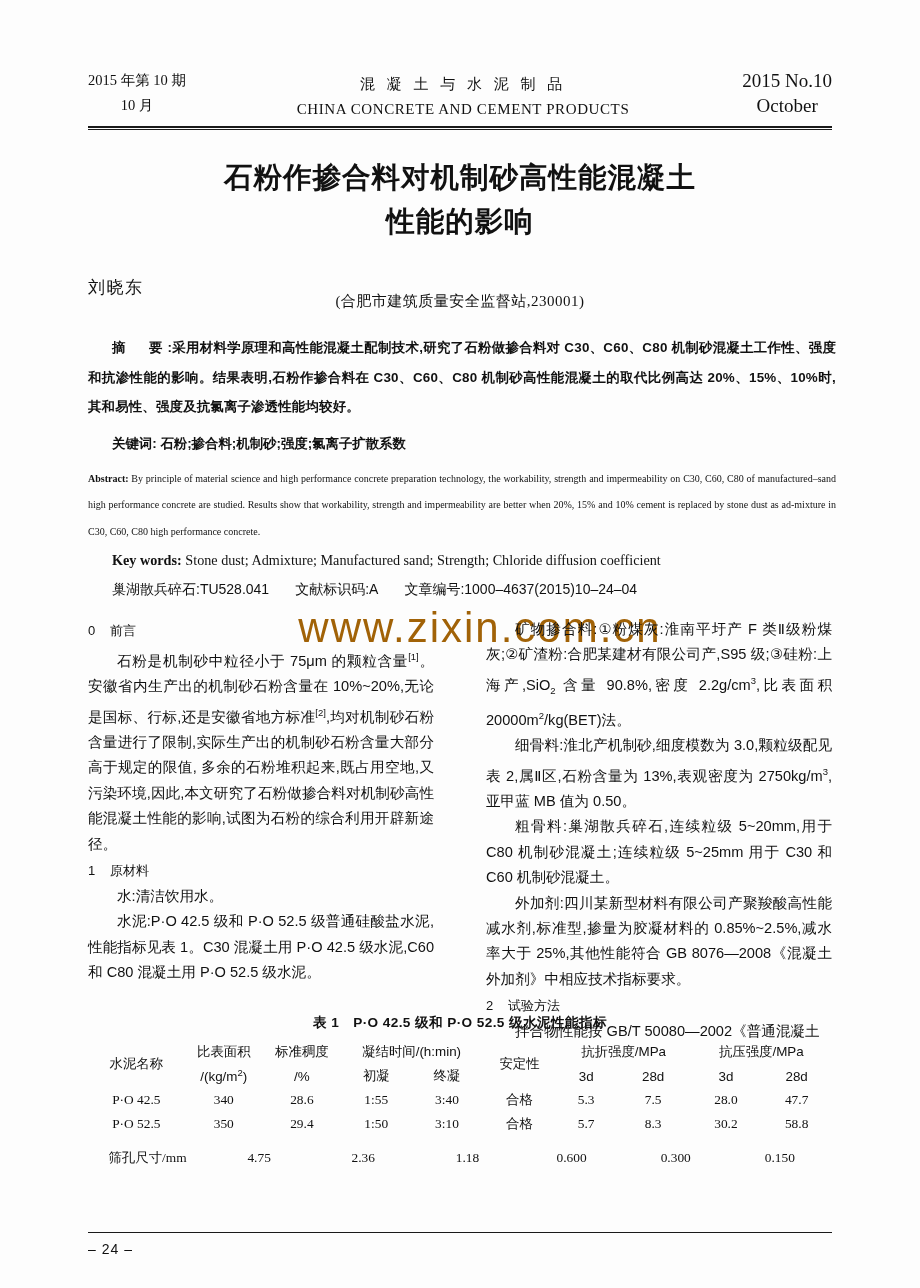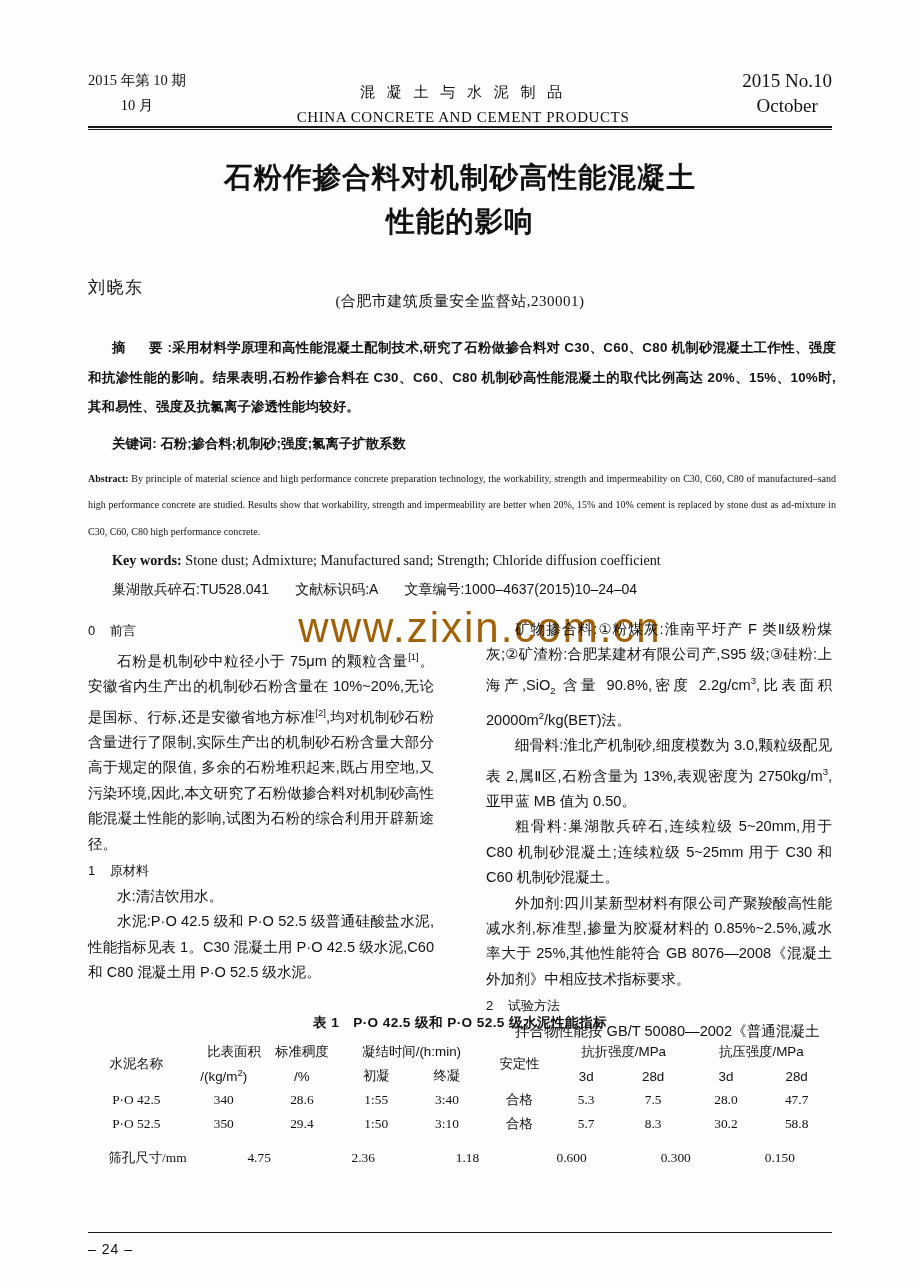--- a/index.html
+++ b/index.html
@@ -51,21 +51,21 @@
   }
   .runhead .left {
     position: absolute;
     left: 0; top: 0;
     text-align: center;
     font-size: 14.5px;
     line-height: 25px;
   }
   .runhead .center {
     position: absolute;
-    left: 200px; top: 12px;
+    left: 200px; top: 4px;
     width: 350px;
     text-align: center;
   }
   .runhead .center .cn {
     font-size: 15px;
     letter-spacing: 4px;
     line-height: 25px;
     white-space: nowrap;
   }
   .runhead .center .en {
@@ -306,21 +306,21 @@
       <div class="sec"><span class="num">2</span><span>试验方法</span></div>
       <p class="para">拌合物性能按 GB/T 50080—2002《普通混凝土</p>
     </div>
 
   <div class="tbl-wrap" style="top:1012px;">
     <div class="tbl-cap">表 1　P·O 42.5 级和 P·O 52.5 级水泥性能指标</div>
     <table class="data">
       <thead>
         <tr>
           <th class="t-top t-mid" rowspan="2" style="width:13%;">水泥名称</th>
-          <th class="t-top" style="width:10.5%;text-align:right;">比表面积</th>
+          <th class="t-top" style="width:10.5%;">比表面积</th>
           <th class="t-top" style="width:10.5%;">标准稠度</th>
           <th class="t-top sub-rule" colspan="2" style="width:19%;">凝结时间/(h:min)</th>
           <th class="t-top t-mid" rowspan="2" style="width:10%;">安定性</th>
           <th class="t-top sub-rule" colspan="2" style="width:18%;">抗折强度/MPa</th>
           <th class="t-top sub-rule" colspan="2" style="width:19%;">抗压强度/MPa</th>
         </tr>
         <tr>
           <th class="t-mid unitline">/(kg/m<sup>2</sup>)</th>
           <th class="t-mid unitline">/%</th>
           <th class="t-mid">初凝</th>

